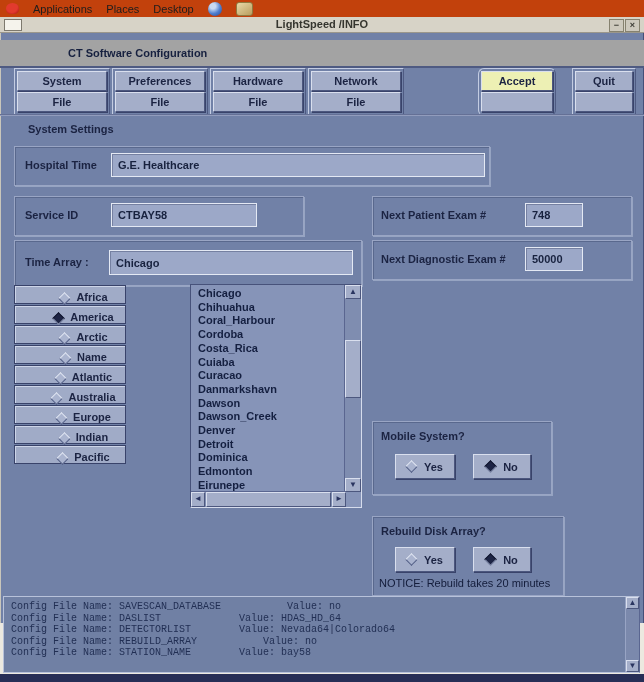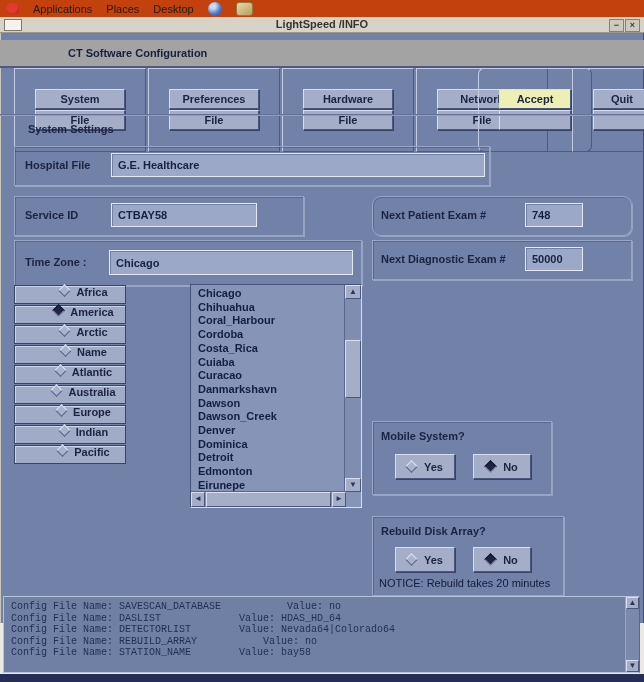--- a/index.html
+++ b/index.html
@@ -34,40 +34,40 @@
   .header-band{position:absolute;left:0;top:16px;width:644px;height:26px;background:#a3a3a3;
     border-bottom:2px solid #4e5a82;margin-top:7px;}
   .header-band .hdr-text{position:absolute;left:68px;top:7px;font-size:11px;font-weight:bold;color:#16203f;}
 
   .lbl{font-size:11px;font-weight:bold;color:#1b2342;}
   .abs{position:absolute;}
 
   
   .toolbar{position:absolute;left:0;top:51px;width:644px;height:47px;}
   .stack-host{position:absolute;left:14px;top:0;display:flex;gap:2px;}
-  .btn-stack{width:90px;padding:20px;border:1px solid #c3cce2;border-right-color:#4e5a82;border-bottom-color:#4e5a82;}
+  .btn-stack{width:90px;padding:2px;border:1px solid #c3cce2;border-right-color:#4e5a82;border-bottom-color:#4e5a82;}
   .btn{display:block;width:100%;height:20px;box-sizing:border-box;background:#a4aec9;
     border:1px solid;border-color:#d9dfee #4c577e #4c577e #d9dfee;box-shadow:1px 1px 0 #39436a;
     font:bold 11px "Liberation Sans",sans-serif;color:#1b2342;text-align:center;line-height:18px;
     margin:0 0 1px 0;padding:0;}
   .btn.accept{background:#edf0b4;}
   .groove{position:absolute;left:0;top:97px;width:644px;height:2px;
     background:linear-gradient(#4e5a82,#a8b2d0);}
 
   
   .groupbox{position:absolute;border:1px solid #99a5c4;
     box-shadow:inset 1px 1px 0 rgba(28,38,76,.28), 1px 1px 0 rgba(222,230,246,.35);}
   .field{position:absolute;box-sizing:border-box;background:#9ca8c8;color:#18223f;
     font:bold 11px "Liberation Sans",sans-serif;border:1px solid #e4e9f4;
     box-shadow:inset 1px 1px 0 rgba(45,55,90,.35);padding:0 6px;}
 
   
   .cont-host{position:absolute;left:14px;top:268px;width:112px;}
   .cont-row{height:19px;margin-bottom:1px;background:#a0abc7;border:1px solid #39436a;
-    box-shadow:inset 1px 1px 0 #cdd5e8;display:flex;align-items:flex-start;justify-content:center;gap:7px;
+    box-shadow:inset 1px 1px 0 #cdd5e8;display:flex;align-items:flex-end;justify-content:center;gap:7px;
     box-sizing:border-box;padding-left:28px;}
   .cont-row .c-lbl{font-size:11px;font-weight:bold;color:#1b2342;}
 
   .diamond{width:7px;height:7px;transform:rotate(45deg);background:#aab4cf;display:inline-block;
     border:1px solid;border-color:#e2e7f3 #4e5a82 #4e5a82 #e2e7f3;flex:0 0 auto;}
   .diamond.selected{background:#1d2444;border-color:#10152c #8f9ab8 #8f9ab8 #10152c;}
 
   
   .citylist{position:absolute;left:190px;top:267px;width:172px;height:224px;background:#8694b8;
     border:1px solid;border-color:#47527a #d6dcec #d6dcec #47527a;box-sizing:border-box;}
@@ -154,36 +154,36 @@
       <div class="btn-stack abs" style="left:572px;top:0;width:58px;">
         <button class="btn">Quit</button>
         <button class="btn"></button>
       </div>
     </div>
     <div class="groove"></div>
 
     <span class="lbl abs" style="left:28px;top:106px;">System Settings</span>
 
     <div class="groupbox" style="left:14px;top:129px;width:474px;height:38px;">
-      <span class="lbl abs" style="left:10px;top:12px;">Hospital File</span>
+      <span class="lbl abs" style="left:10px;top:12px;">Hospital Time</span>
       <input class="field" style="left: 96px; top: 6px; width: 374px; height: 24px;" value="G.E. Healthcare">
     </div>
 
     <div class="groupbox" style="left:14px;top:179px;width:288px;height:38px;">
       <span class="lbl abs" style="left:10px;top:12px;">Service ID</span>
       <input class="field" style="left: 96px; top: 6px; width: 146px; height: 24px;" value="CTBAY58">
     </div>
 
-    <div class="groupbox" style="left:372px;top:179px;width:258px;height:38px;border-radius:9px;">
+    <div class="groupbox" style="left:372px;top:179px;width:258px;height:38px;">
       <span class="lbl abs" style="left:8px;top:12px;">Next Patient Exam #</span>
       <input class="field" style="left: 152px; top: 6px; width: 58px; height: 24px;" value="748">
     </div>
 
     <div class="groupbox" style="left:14px;top:223px;width:346px;height:44px;">
-      <span class="lbl abs" style="left:10px;top:15px;">Time Zone :</span>
+      <span class="lbl abs" style="left:10px;top:15px;">Time Array :</span>
       <input class="field" style="left: 94px; top: 9px; width: 244px; height: 25px;" value="Chicago">
     </div>
 
     <div class="groupbox" style="left:372px;top:223px;width:258px;height:38px;">
       <span class="lbl abs" style="left:8px;top:12px;">Next Diagnostic Exam #</span>
       <input class="field" style="left: 152px; top: 6px; width: 58px; height: 24px;" value="50000">
     </div>
 
     <div class="cont-host">
 
@@ -251,23 +251,23 @@
           <div class="city-row">Curacao</div>
 
           <div class="city-row">Danmarkshavn</div>
 
           <div class="city-row">Dawson</div>
 
           <div class="city-row">Dawson_Creek</div>
 
           <div class="city-row">Denver</div>
 
+          <div class="city-row">Detroit</div>
+
           <div class="city-row">Dominica</div>
-
-          <div class="city-row">Detroit</div>
 
           <div class="city-row">Edmonton</div>
 
           <div class="city-row">Eirunepe</div>
         </div>
       <div class="vsb">
         <span class="sb-btn" style="left:0;top:0;right:0;height:14px;">▲</span>
         <span class="sb-thumb" style="left:0;right:0;top:55px;height:58px;"></span>
         <span class="sb-btn" style="left:0;bottom:0;right:0;height:14px;">▼</span>
       </div>

